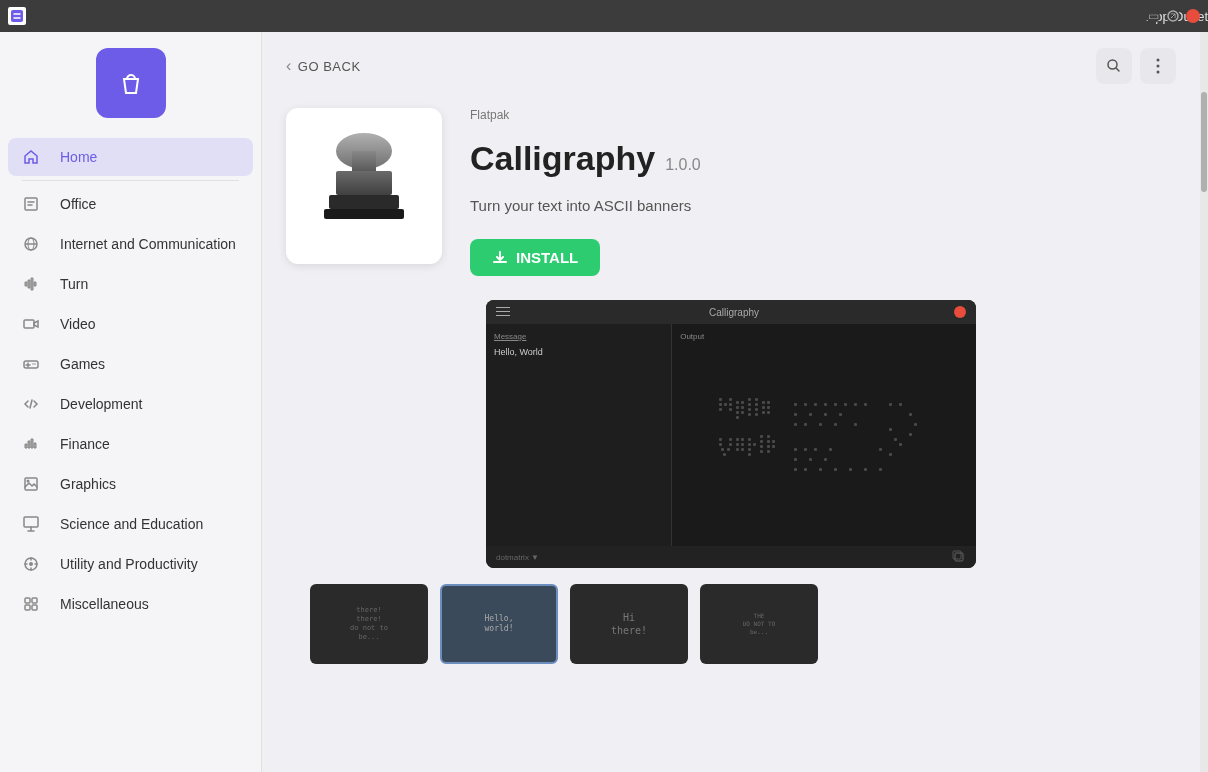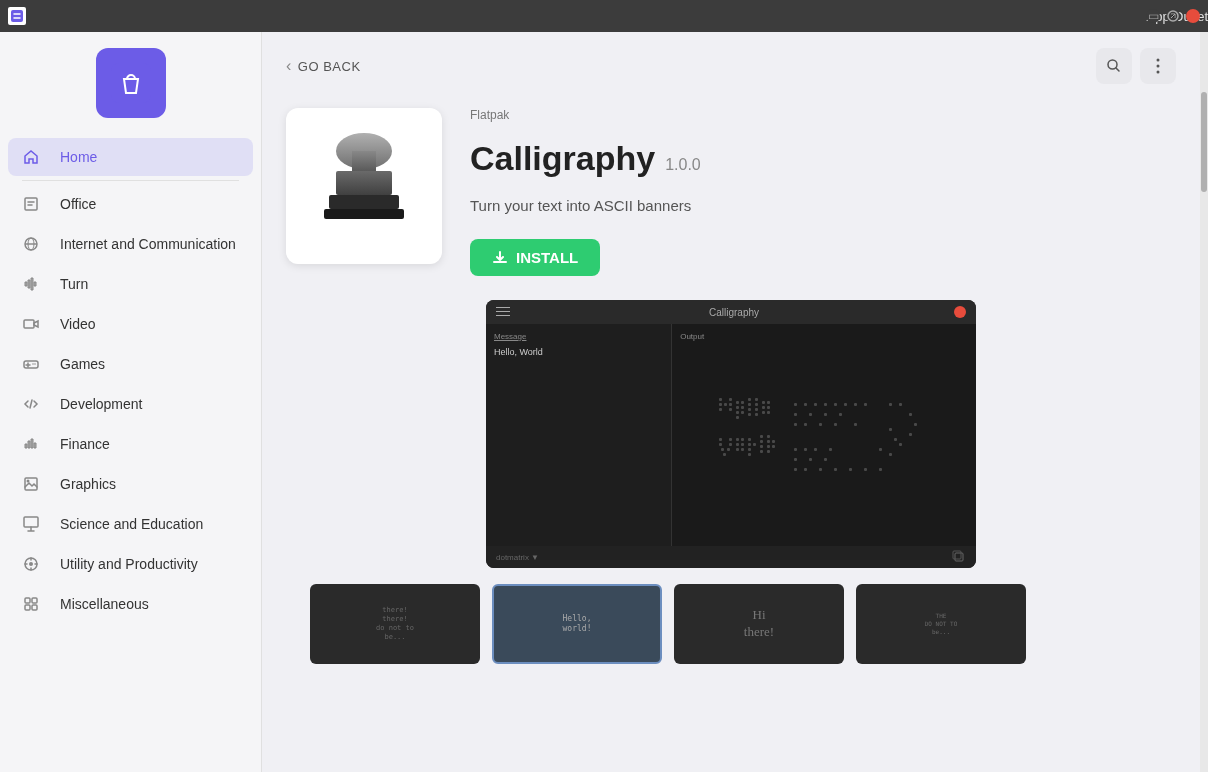--- a/index.html
+++ b/index.html
@@ -318,21 +318,21 @@
     }
 
     
     .thumbnail-row {
       display: flex;
       gap: 12px;
       padding: 0 24px;
       overflow-x: auto;
     }
     .thumbnail {
-      width: 170px;
+      width: 118px;
       height: 80px;
       background: #2a2a2a;
       border-radius: 6px;
       flex-shrink: 0;
       overflow: hidden;
       position: relative;
       cursor: pointer;
       border: 2px solid transparent;
     }
     .thumbnail.active {
@@ -763,21 +763,21 @@
             <div class="thumb-ascii" style="color:#666; font-size:7px;">there!<br>there!<br>do not to<br>be...</div>
           </div>
         </div>
         <div class="thumbnail active">
           <div class="thumbnail-inner">
             <div class="thumb-ascii" style="color:#aaa; font-size:8px;">Hello,<br>world!</div>
           </div>
         </div>
         <div class="thumbnail">
           <div class="thumbnail-inner">
-            <div class="thumb-ascii" style="color:#777; font-size:13px;font-family:Liberation Serif, serif;">Hi<br>there!</div>
+            <div class="thumb-ascii" style="color:#777; font-size:10px;">Hi<br>there!</div>
           </div>
         </div>
         <div class="thumbnail">
           <div class="thumbnail-inner">
             <div class="thumb-ascii" style="color:#666; font-size:6px;">THE<br>DO NOT TO<br>be...</div>
           </div>
         </div>
       </div>
     </div>
   </main>

